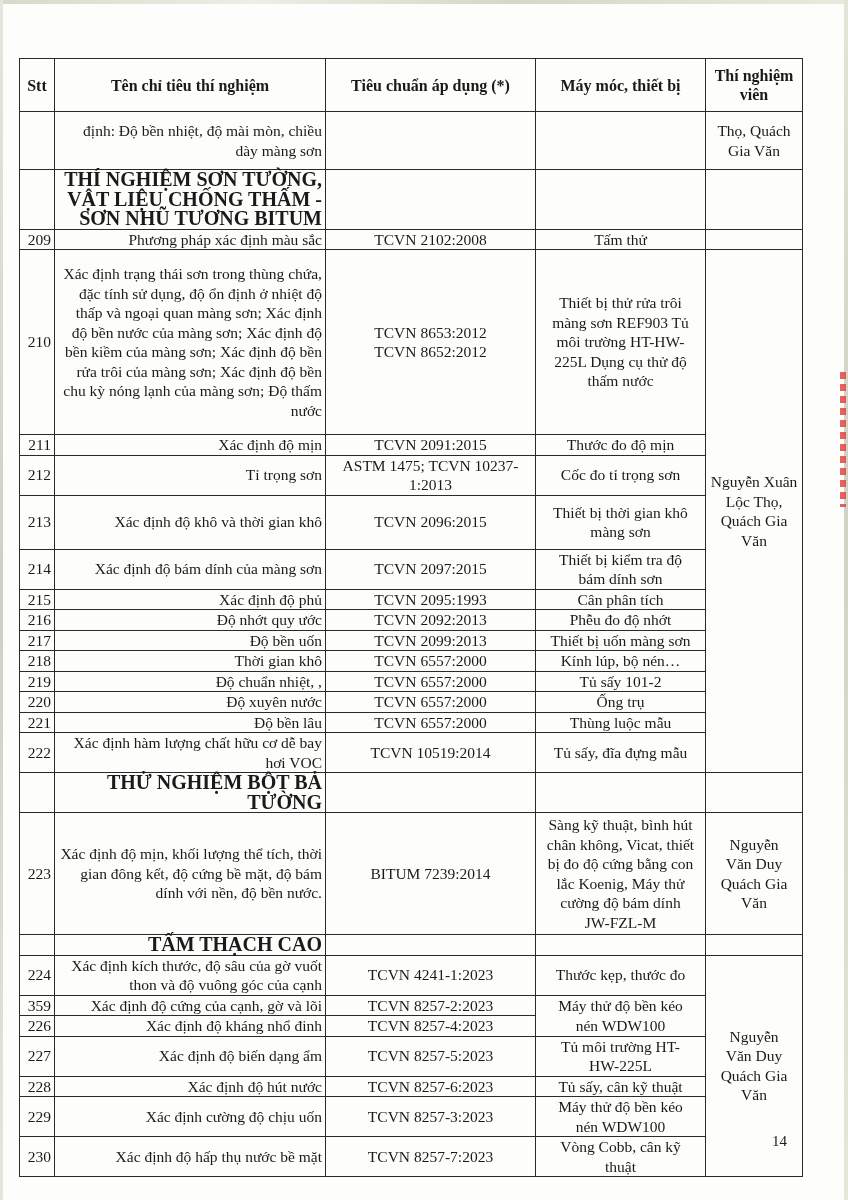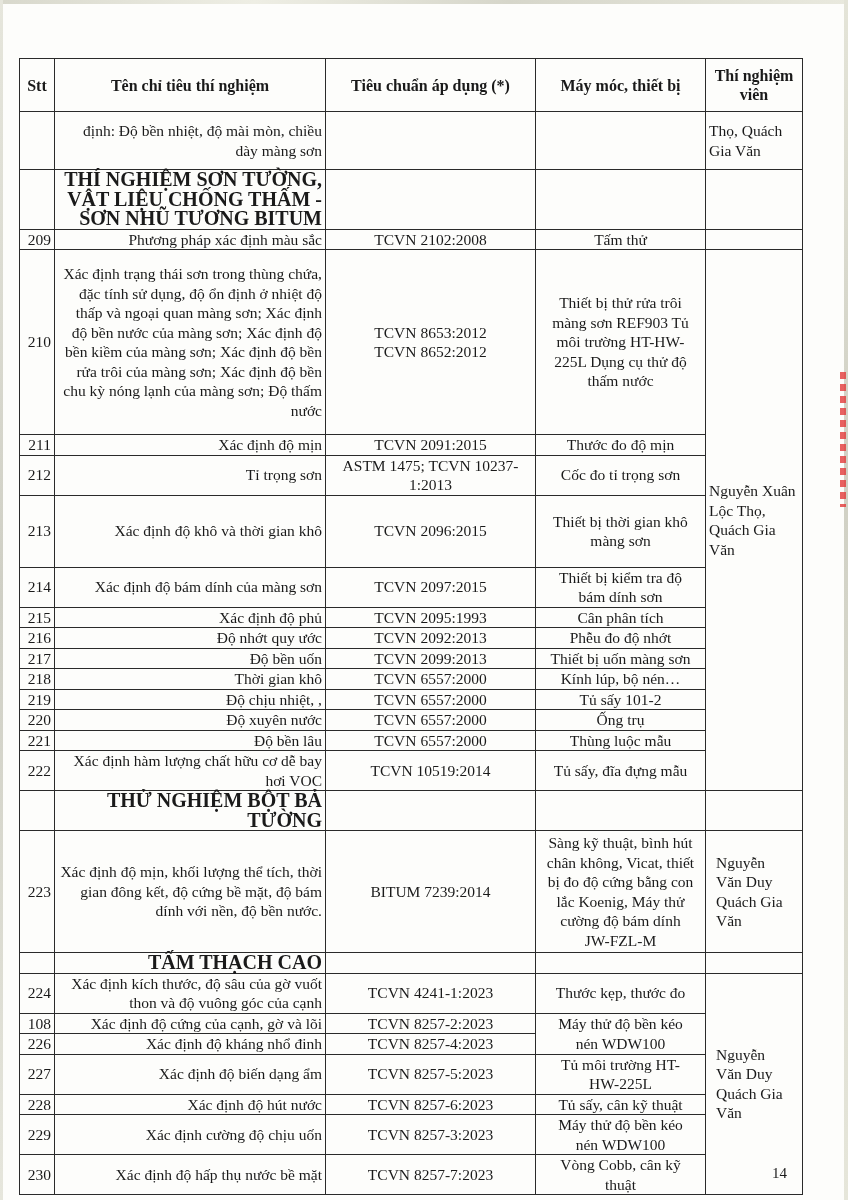--- a/index.html
+++ b/index.html
@@ -33,26 +33,25 @@
     border: 1.2px solid #2a2a2a;
     padding: 0 3px;
     vertical-align: middle;
   }
   th { font-weight: bold; text-align: center; }
   thead th { height: 52px; font-size: 16px; line-height: 19px; }
   .c-stt { text-align: right; padding: 0 1px; }
   .c-name { text-align: right; padding-left: 5px; }
   .c-std { text-align: center; padding-left: 6px; }
   .c-eq { text-align: center; }
-  .c-tester { }
+  .c-tester { text-align: center; }
   .section td.c-name { font-weight: bold; font-size: 20px; }
   .page-number {
     position: absolute; left: 772px; top: 1133px;
     font-size: 15px;
-    margin-top: 32px;
   }
   .red-marks {
     position: absolute; left: 840px; top: 372px; width: 6px; height: 135px;
     background: repeating-linear-gradient(180deg, #e23a3a 0 7px, transparent 7px 12px);
     opacity: 0.8;
   }
 </style>
 </head>
 <body>
 
@@ -123,21 +122,21 @@
     <tr style="height:39px">
       <td class="c-stt">212</td>
       <td class="c-name">Tỉ trọng sơn</td>
       <td class="c-std">ASTM 1475; TCVN 10237-1:2013</td>
       <td class="c-eq">Cốc đo tỉ trọng sơn</td>
     </tr>
     <tr style="height:39px">
       <td class="c-stt">213</td>
       <td class="c-name">Xác định độ khô và thời gian khô</td>
       <td class="c-std">TCVN 2096:2015</td>
-      <td class="c-eq" style="padding:16px 12px">Thiết bị thời gian khô màng sơn</td>
+      <td class="c-eq" style="padding:7px 12px">Thiết bị thời gian khô màng sơn</td>
     </tr>
     <tr style="height:39px">
       <td class="c-stt">214</td>
       <td class="c-name">Xác định độ bám dính của màng sơn</td>
       <td class="c-std">TCVN 2097:2015</td>
       <td class="c-eq" style="padding:0 12px">Thiết bị kiểm tra độ bám dính sơn</td>
     </tr>
     <tr style="height:20px">
       <td class="c-stt">215</td>
       <td class="c-name">Xác định độ phủ</td>
@@ -157,21 +156,21 @@
       <td class="c-eq">Thiết bị uốn màng sơn</td>
     </tr>
     <tr style="height:20px">
       <td class="c-stt">218</td>
       <td class="c-name">Thời gian khô</td>
       <td class="c-std">TCVN 6557:2000</td>
       <td class="c-eq">Kính lúp, bộ nén…</td>
     </tr>
     <tr style="height:20px">
       <td class="c-stt">219</td>
-      <td class="c-name">Độ chịu nhiệt, ,</td>
+      <td class="c-name">Độ chuẩn nhiệt, ,</td>
       <td class="c-std">TCVN 6557:2000</td>
       <td class="c-eq">Tủ sấy 101-2</td>
     </tr>
     <tr style="height:20px">
       <td class="c-stt">220</td>
       <td class="c-name">Độ xuyên nước</td>
       <td class="c-std">TCVN 6557:2000</td>
       <td class="c-eq">Ống trụ</td>
     </tr>
     <tr style="height:20px">
@@ -212,21 +211,21 @@
     </tr>
 
     <tr style="height:40px">
       <td class="c-stt">224</td>
       <td class="c-name">Xác định kích thước, độ sâu của gờ vuốt thon và độ vuông góc của cạnh</td>
       <td class="c-std">TCVN 4241-1:2023</td>
       <td class="c-eq">Thước kẹp, thước đo</td>
       <td class="c-tester" rowspan="7" style="padding:0 10px">Nguyễn Văn Duy Quách Gia Văn</td>
     </tr>
     <tr style="height:20px">
-      <td class="c-stt">108</td>
+      <td class="c-stt">359</td>
       <td class="c-name">Xác định độ cứng của cạnh, gờ và lõi</td>
       <td class="c-std">TCVN 8257-2:2023</td>
       <td class="c-eq" rowspan="2" style="padding:0 18px">Máy thử độ bền kéo nén WDW100</td>
     </tr>
     <tr style="height:20px">
       <td class="c-stt">226</td>
       <td class="c-name">Xác định độ kháng nhổ đinh</td>
       <td class="c-std">TCVN 8257-4:2023</td>
     </tr>
     <tr style="height:40px">

